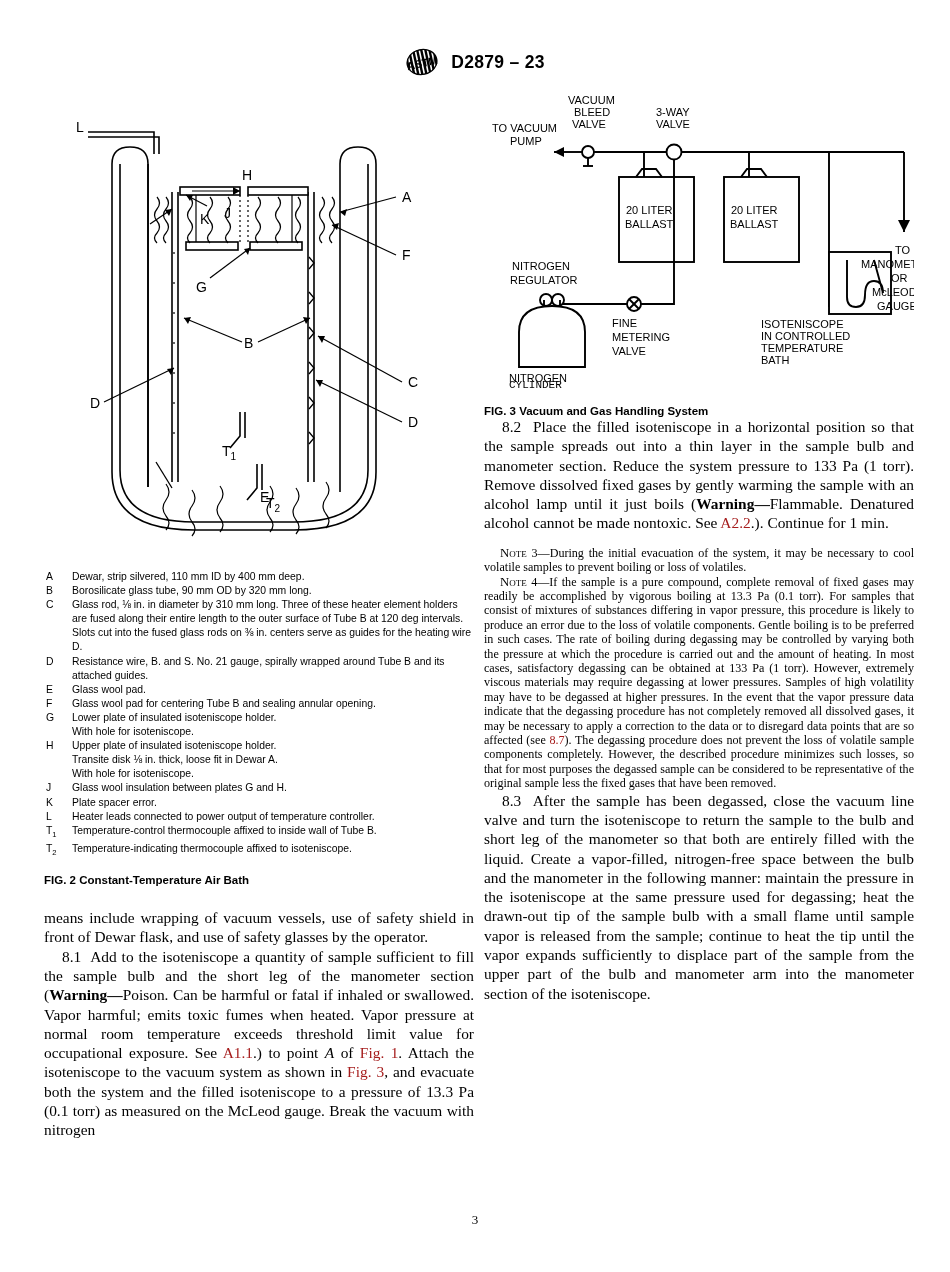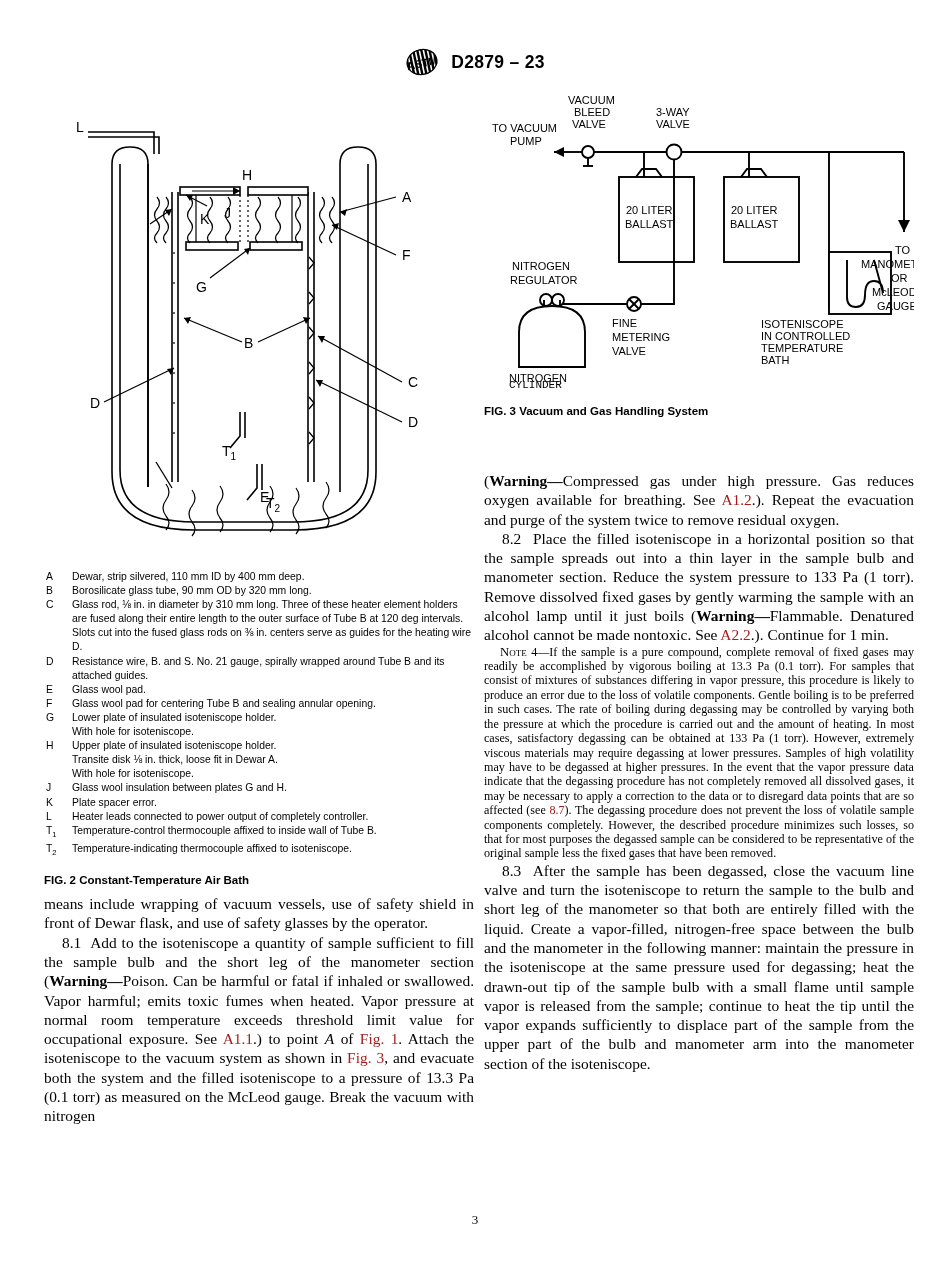--- a/index.html
+++ b/index.html
@@ -360,35 +360,35 @@
       <div class="legend-row">
         <div class="legend-key">J</div>
         <div class="legend-text">Glass wool insulation between plates G and H.</div>
       </div>
       <div class="legend-row">
         <div class="legend-key">K</div>
         <div class="legend-text">Plate spacer error.</div>
       </div>
       <div class="legend-row">
         <div class="legend-key">L</div>
-        <div class="legend-text">Heater leads connected to power output of completely controller.</div>
+        <div class="legend-text">Heater leads connected to power output of temperature controller.</div>
       </div>
       <div class="legend-row">
         <div class="legend-key"><span>T</span><sub>1</sub></div>
         <div class="legend-text">Temperature-control thermocouple affixed to inside wall of Tube B.</div>
       </div>
       <div class="legend-row">
         <div class="legend-key"><span>T</span><sub>2</sub></div>
         <div class="legend-text">Temperature-indicating thermocouple affixed to isoteniscope.</div>
       </div>
     </div>
 
     <div class="fig-caption" style="margin-top:14px;">FIG. 2  Constant-Temperature Air Bath</div>
 
-    <p class="body noindent" style="margin-top:8px;">means include wrapping of vacuum vessels, use of safety shield in front of Dewar flask, and use of safety glasses by the operator.</p>
+    <p class="body noindent" style="margin-top:22px;">means include wrapping of vacuum vessels, use of safety shield in front of Dewar flask, and use of safety glasses by the operator.</p>
 
 
     <p class="body"><span>8.1</span>&nbsp; <span>Add to the isoteniscope a quantity of sample sufficient to fill the sample bulb and the short leg of the manometer section (</span><span class="warn">Warning—</span><span>Poison. Can be harmful or fatal if inhaled or swallowed. Vapor harmful; emits toxic fumes when heated. Vapor pressure at normal room temperature exceeds threshold limit value for occupational exposure. See </span><span class="xref">A1.1</span><span>.) to point </span><span class="ital">A</span><span> of </span><span class="xref">Fig. 1</span><span>. Attach the isoteniscope to the vacuum system as shown in </span><span class="xref">Fig. 3</span><span>, and evacuate both the system and the filled isoteniscope to a pressure of 13.3 Pa (0.1 torr) as measured on the McLeod gauge. Break the vacuum with nitrogen</span></p>
   </div>
 
   <div class="col-right">
 
     <div class="fig3-wrap">
       <svg width="430" height="290" viewBox="0 0 430 290">
         <g stroke="#000" fill="none" stroke-width="1.9">
@@ -475,24 +475,24 @@
           <text x="277" y="248">IN CONTROLLED</text>
           <text x="277" y="260">TEMPERATURE</text>
           <text x="277" y="272">BATH</text>
         </g>
       </svg>
       <div style="position:absolute; left:25px; top:287px; font-family:Liberation Mono, monospace; font-size:11px;">CYLINDER</div>
     </div>
 
     <div class="fig-caption" style="margin-top:18px;">FIG. 3  Vacuum and Gas Handling System</div>
 
-    <p class="body noindent" style="margin-top:54px;"><span>(</span><span class="warn">Warning—</span><span>Compressed gas under high pressure. Gas reduces oxygen available for breathing. See </span><span class="xref">A1.2</span><span>.). Repeat the evacuation and purge of the system twice to remove residual oxygen.</span></p>
 
     <p class="body spaced"><span>8.2</span>&nbsp; <span>Place the filled isoteniscope in a horizontal position so that the sample spreads out into a thin layer in the sample bulb and manometer section. Reduce the system pressure to 133 Pa (1 torr). Remove dissolved fixed gases by gently warming the sample with an alcohol lamp until it just boils (</span><span class="warn">Warning—</span><span>Flammable. Denatured alcohol cannot be made nontoxic. See </span><span class="xref">A2.2</span><span>.). Continue for 1 min.</span></p>
 
+    <p class="note first"><span class="note-label">Note</span><span> 3—</span><span>During the initial evacuation of the system, it may be necessary to cool volatile samples to prevent boiling or loss of volatiles.</span></p>
 
     <p class="note"><span class="note-label">Note</span><span> 4—</span><span>If the sample is a pure compound, complete removal of fixed gases may readily be accomplished by vigorous boiling at 13.3 Pa (0.1 torr). For samples that consist of mixtures of substances differing in vapor pressure, this procedure is likely to produce an error due to the loss of volatile components. Gentle boiling is to be preferred in such cases. The rate of boiling during degassing may be controlled by varying both the pressure at which the procedure is carried out and the amount of heating. In most cases, satisfactory degassing can be obtained at 133 Pa (1 torr). However, extremely viscous materials may require degassing at lower pressures. Samples of high volatility may have to be degassed at higher pressures. In the event that the vapor pressure data indicate that the degassing procedure has not completely removed all dissolved gases, it may be necessary to apply a correction to the data or to disregard data points that are so affected (see </span><span class="xref">8.7</span><span>). The degassing procedure does not prevent the loss of volatile sample components completely. However, the described procedure minimizes such losses, so that for most purposes the degassed sample can be considered to be representative of the original sample less the fixed gases that have been removed.</span></p>
 
     <p class="body spaced"><span>8.3</span>&nbsp; <span>After the sample has been degassed, close the vacuum line valve and turn the isoteniscope to return the sample to the bulb and short leg of the manometer so that both are entirely filled with the liquid. Create a vapor-filled, nitrogen-free space between the bulb and the manometer in the following manner: maintain the pressure in the isoteniscope at the same pressure used for degassing; heat the drawn-out tip of the sample bulb with a small flame until sample vapor is released from the sample; continue to heat the tip until the vapor expands sufficiently to displace part of the sample from the upper part of the bulb and manometer arm into the manometer section of the isoteniscope.</span></p>
   </div>
 
   <div class="page-number">3</div>
 </div>
 
 </body></html>

